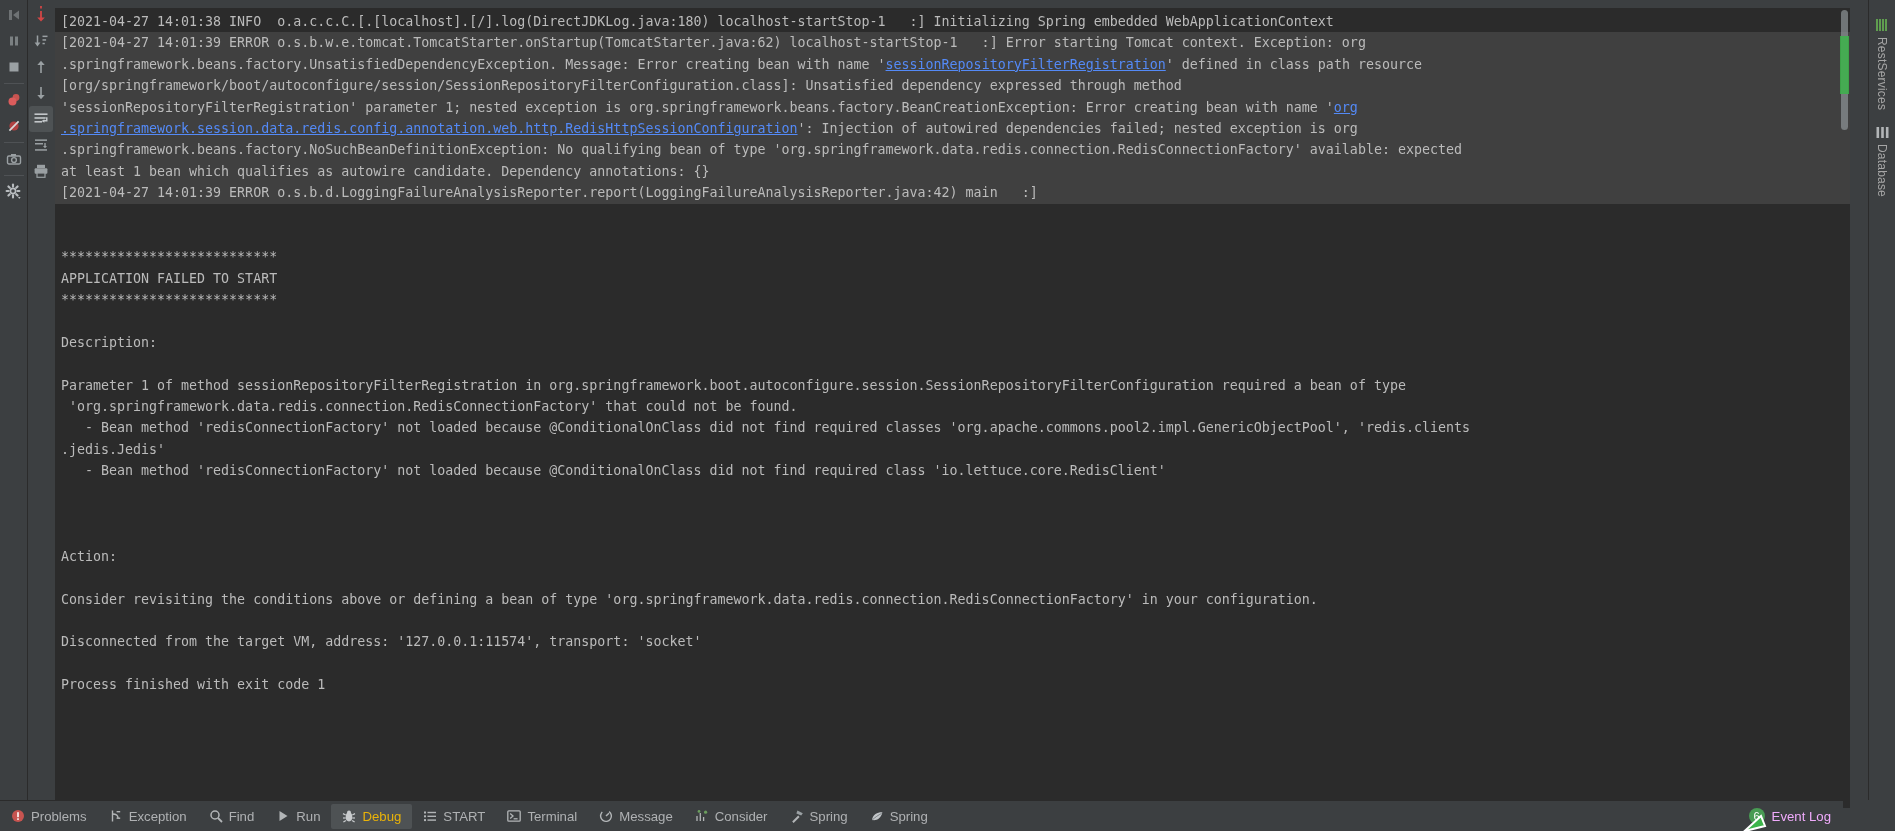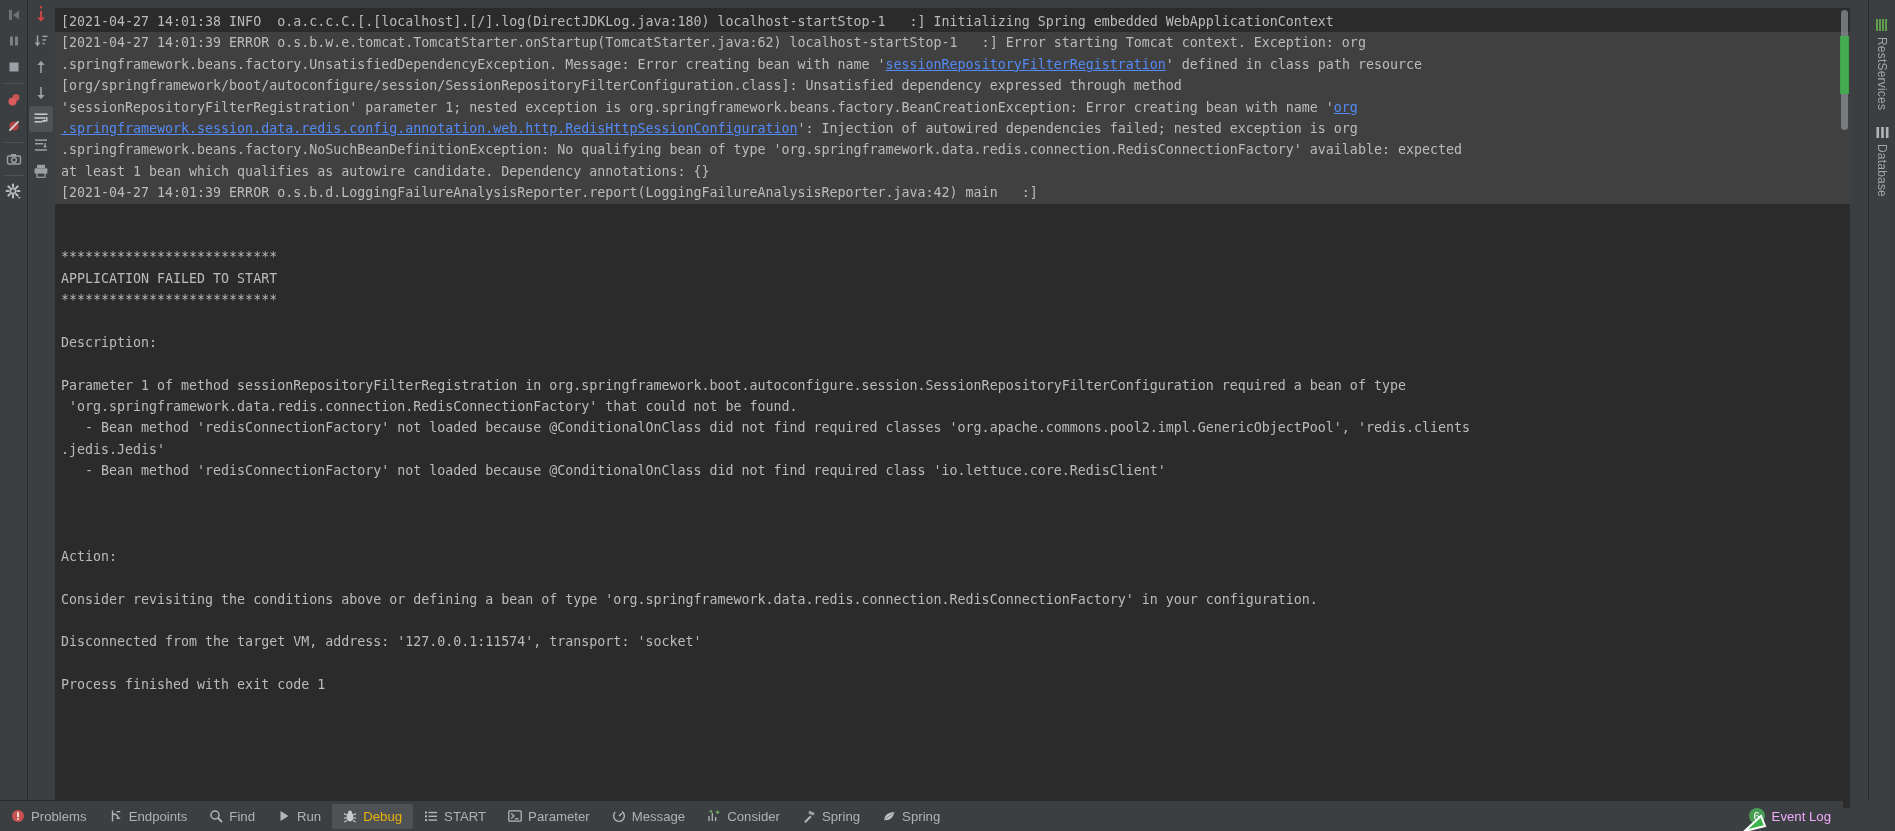--- a/index.html
+++ b/index.html
@@ -312,21 +312,21 @@
           <span class="bicon">
             <svg width="14" height="14" viewBox="0 0 14 14">
               <g stroke="#b2b5b7" stroke-width="1.4" fill="none">
       <line x1="3.5" y1="1.5" x2="3.5" y2="12.5"></line>
       <path d="M3.5 5 Q 9 5 9 9"></path>
               </g>
      <rect x="7.6" y="8.5" width="3.6" height="1.4" fill="#b2b5b7"></rect>
      <rect x="7.6" y="2" width="3.6" height="1.4" fill="#b2b5b7"></rect>
             </svg>
           </span>
-          <span>Endpoints</span>
+          <span>Exception</span>
         </div>
         <div class="btab">
           <span class="bicon">
             <svg width="14" height="14" viewBox="0 0 14 14">
               <circle cx="6" cy="6" r="4" fill="none" stroke="#b2b5b7" stroke-width="1.5"></circle>
      <line x1="9" y1="9" x2="13" y2="13" stroke="#b2b5b7" stroke-width="1.8"></line>
             </svg>
           </span>
           <span>Find</span>
         </div>
@@ -371,21 +371,21 @@
           <span>START</span>
         </div>
         <div class="btab">
           <span class="bicon">
             <svg width="14" height="14" viewBox="0 0 14 14">
               <rect x="0.8" y="1.8" width="12.4" height="10.4" rx="1" fill="none" stroke="#b2b5b7" stroke-width="1.3"></rect>
      <path d="M3.2 4.6 L6 7 L3.2 9.4" fill="none" stroke="#b2b5b7" stroke-width="1.3"></path>
      <line x1="6.6" y1="9.8" x2="10.6" y2="9.8" stroke="#b2b5b7" stroke-width="1.3"></line>
             </svg>
           </span>
-          <span>Parameter</span>
+          <span>Terminal</span>
         </div>
         <div class="btab">
           <span class="bicon">
             <svg width="14" height="14" viewBox="0 0 14 14">
               <circle cx="7" cy="7" r="5.4" fill="none" stroke="#b2b5b7" stroke-width="1.4" stroke-dasharray="26 8" transform="rotate(-55 7 7)"></circle>
      <line x1="7" y1="7" x2="10" y2="4.2" stroke="#b2b5b7" stroke-width="1.5"></line>
             </svg>
           </span>
           <span>Message</span>
         </div>

